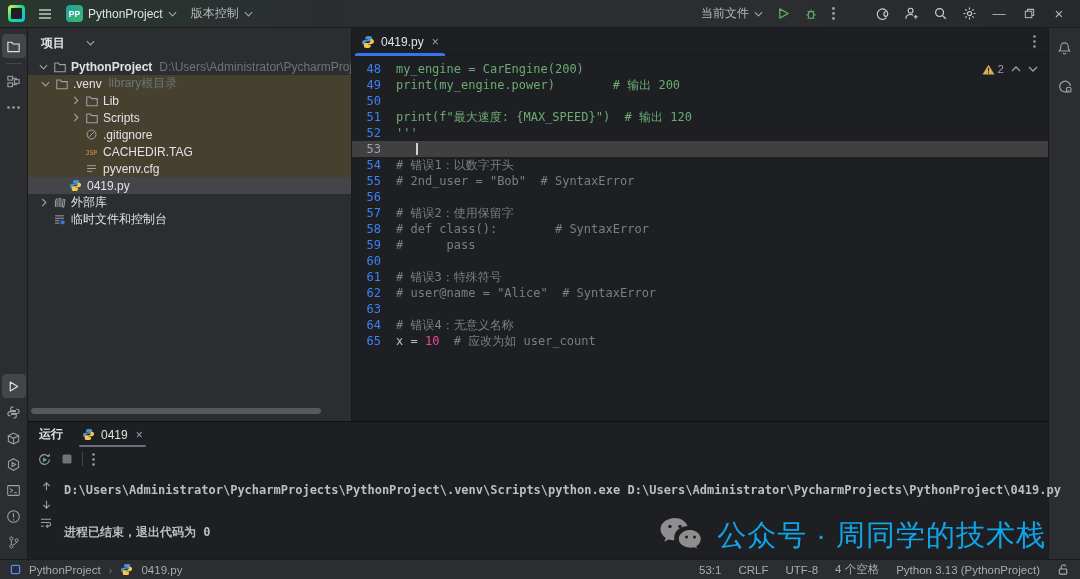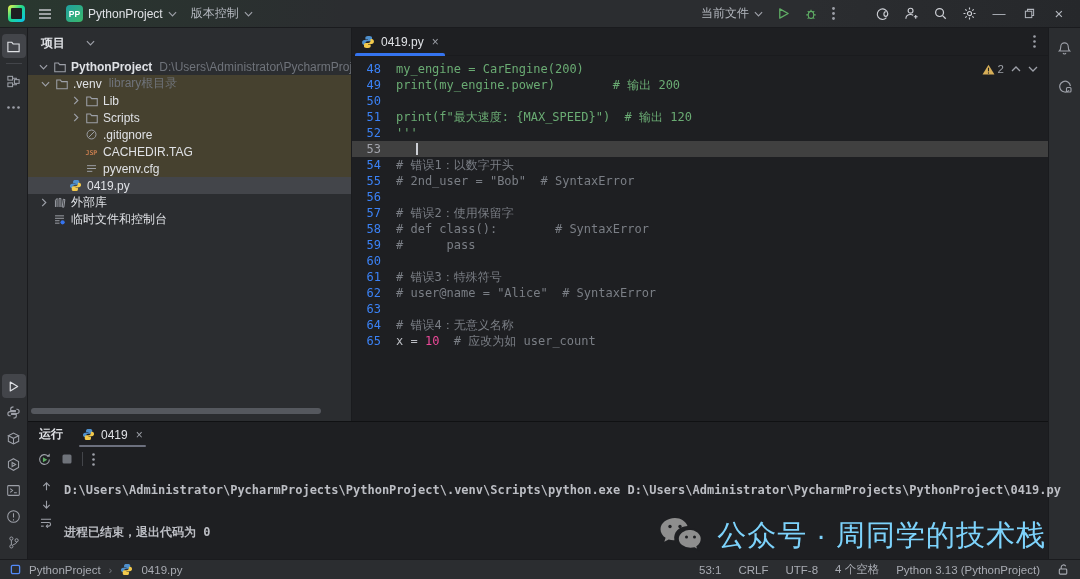--- a/index.html
+++ b/index.html
@@ -69,21 +69,21 @@
   .rp-header{height:25px;display:flex;align-items:center;gap:16px;padding-left:11px;}
   .rp-title{font-weight:bold;}
   .rp-tab{display:flex;align-items:center;gap:6px;height:25px;padding:0 3px;position:relative;}
   .rp-tab::after{content:"";position:absolute;left:0;right:0;bottom:0;height:2px;background:#6c707e;border-radius:1px;}
   .rp-toolbar{height:24px;display:flex;align-items:center;gap:9px;padding-left:9px;color:#9da0a8;}
   .rp-tb-div{width:1px;height:14px;background:#43454a;}
   .console{position:absolute;left:0;top:52px;right:0;bottom:0;display:flex;}
   .console-gutter{width:36px;flex:none;display:flex;flex-direction:column;align-items:center;gap:7px;padding-top:7px;color:#9da0a8;}
   .console-lines{padding-top:6px;font-family:"DejaVu Sans Mono","Liberation Mono",monospace;font-size:12px;
     line-height:21px;color:#bcbec4;white-space:pre;font-weight:bold;}
-  .watermark{position:absolute;right:34px;bottom:23px;display:flex;align-items:center;gap:13px;color:#7dd3fc;
+  .watermark{position:absolute;right:34px;bottom:23px;display:flex;align-items:center;gap:13px;color:#0ea5e9;
     font-size:29px;font-weight:500;letter-spacing:1px;}
   
   .statusbar{position:absolute;left:0;bottom:0;width:1080px;height:20px;background:#2b2d30;border-top:1px solid #1a1b1e;
     box-sizing:border-box;display:flex;align-items:center;justify-content:space-between;padding:0 10px;color:#a8abb2;font-size:11.5px;}
   .sb-left,.sb-right{display:flex;align-items:center;gap:8px;height:100%;}
   .sb-right{gap:17px;}
   .sb-item{display:flex;align-items:center;}
   .crumb-sep{color:#6f737a;}
 </style>
 </head>

